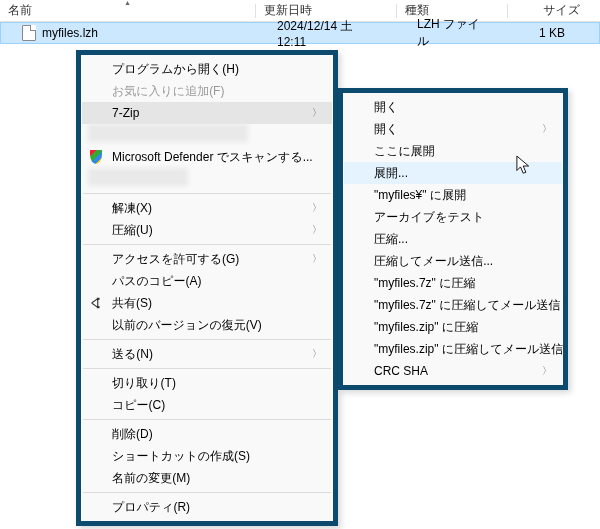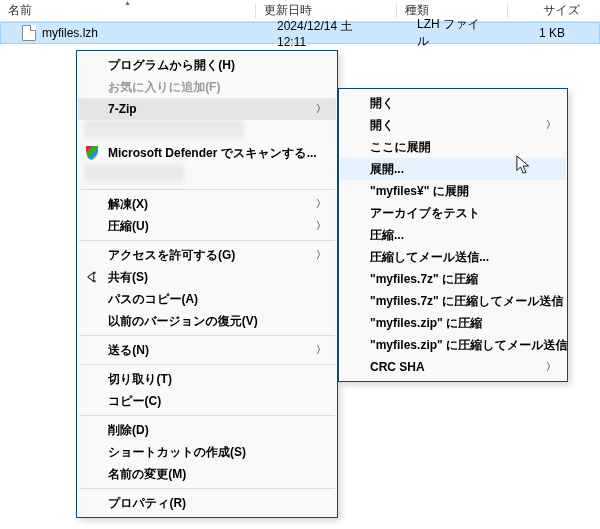--- a/index.html
+++ b/index.html
@@ -78,25 +78,24 @@
     width: 5px; height: 5px;
     background: #fff;
     border-left: 1px solid #888;
     border-bottom: 1px solid #888;
   }
 
   
   .menu {
     position: absolute;
     background: #f9f9f9;
-    border: 1px solid #0c4a6e;
+    border: 5px solid #0c4a6e;
     box-shadow: 3px 3px 6px rgba(0,0,0,0.15);
     padding: 3px 1px;
     font-size: 12px;
-    font-weight: bold;
   }
   .menu.main { left: 76px; top: 50px; width: 262px; }
   .menu.sub  { left: 338px; top: 88px; width: 230px; }
 
   .menu-item {
     display: flex;
     align-items: center;
     height: 22px;
     padding: 0 24px 0 30px;
     position: relative;
@@ -225,34 +224,34 @@
   </div>
   <div class="menu-item">
     <span>圧縮(U)</span>
     <span class="arrow">〉</span>
   </div>
   <div class="menu-sep"></div>
   <div class="menu-item">
     <span>アクセスを許可する(G)</span>
     <span class="arrow">〉</span>
   </div>
+  <div class="menu-item">
+      <span>パスのコピー(A)</span>
+    </div>
   <div class="menu-item">
     <span class="ico share-icon">
       <svg viewBox="0 0 16 16">
           <path d="M3 8 L10 3 M3 8 L10 13 M10 3 L10 13" stroke="#333" stroke-width="1.3" fill="none"></path>
           <rect x="9" y="2" width="3" height="2.5" fill="#333"></rect>
           <rect x="9" y="11.5" width="3" height="2.5" fill="#333"></rect>
         </svg>
     </span>
     <span>共有(S)</span>
   </div>
   <div class="menu-item">
-      <span>パスのコピー(A)</span>
-    </div>
-  <div class="menu-item">
       <span>以前のバージョンの復元(V)</span>
     </div>
   <div class="menu-sep"></div>
   <div class="menu-item">
     <span>送る(N)</span>
     <span class="arrow">〉</span>
   </div>
   <div class="menu-sep"></div>
   <div class="menu-item">
       <span>切り取り(T)</span>

